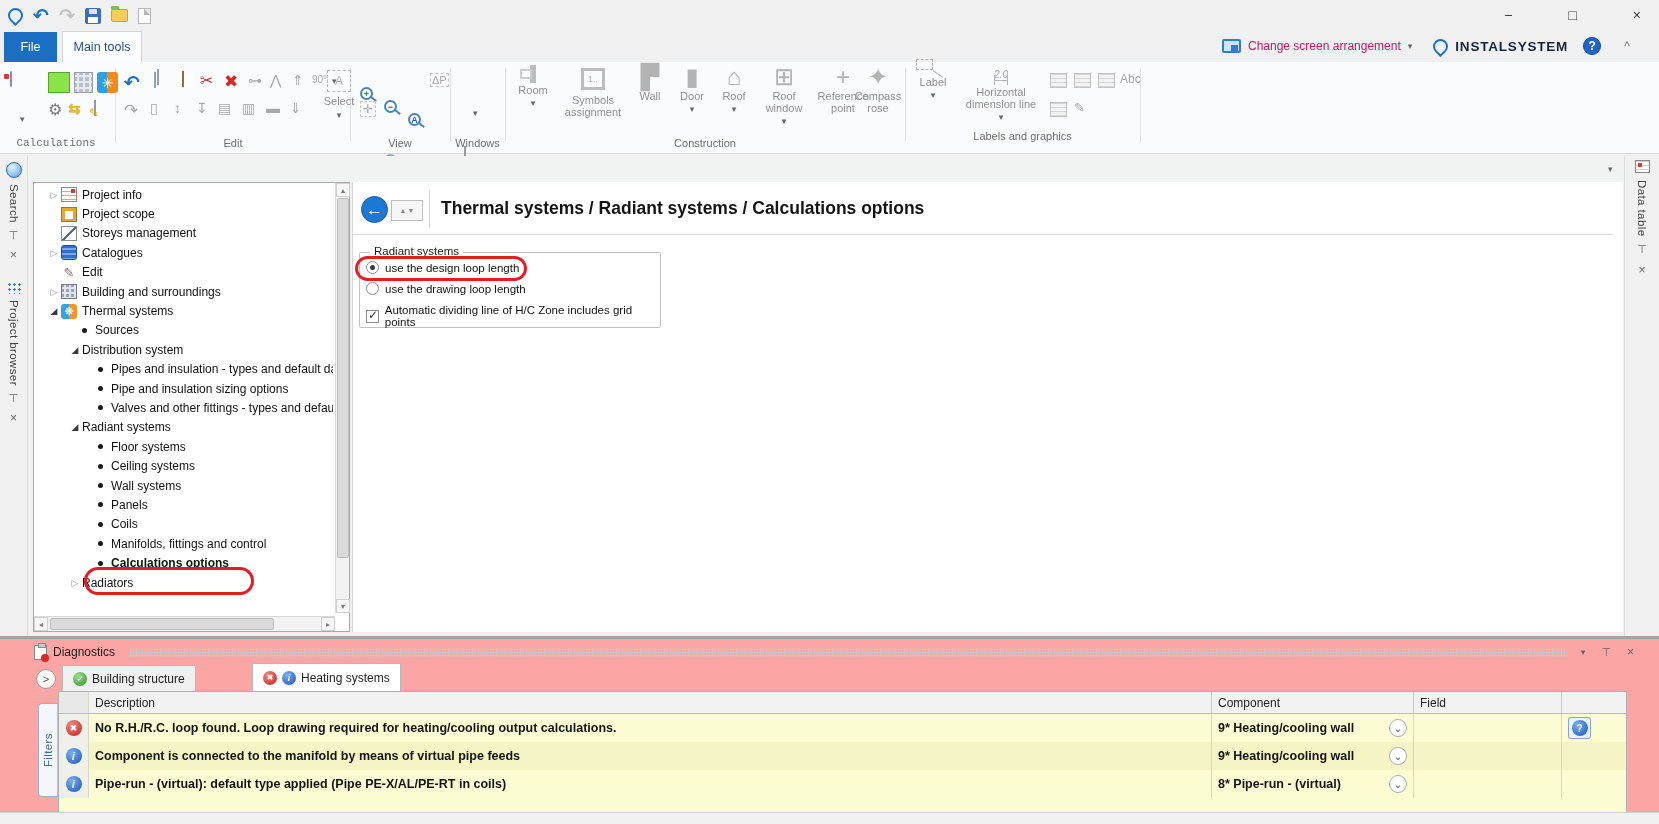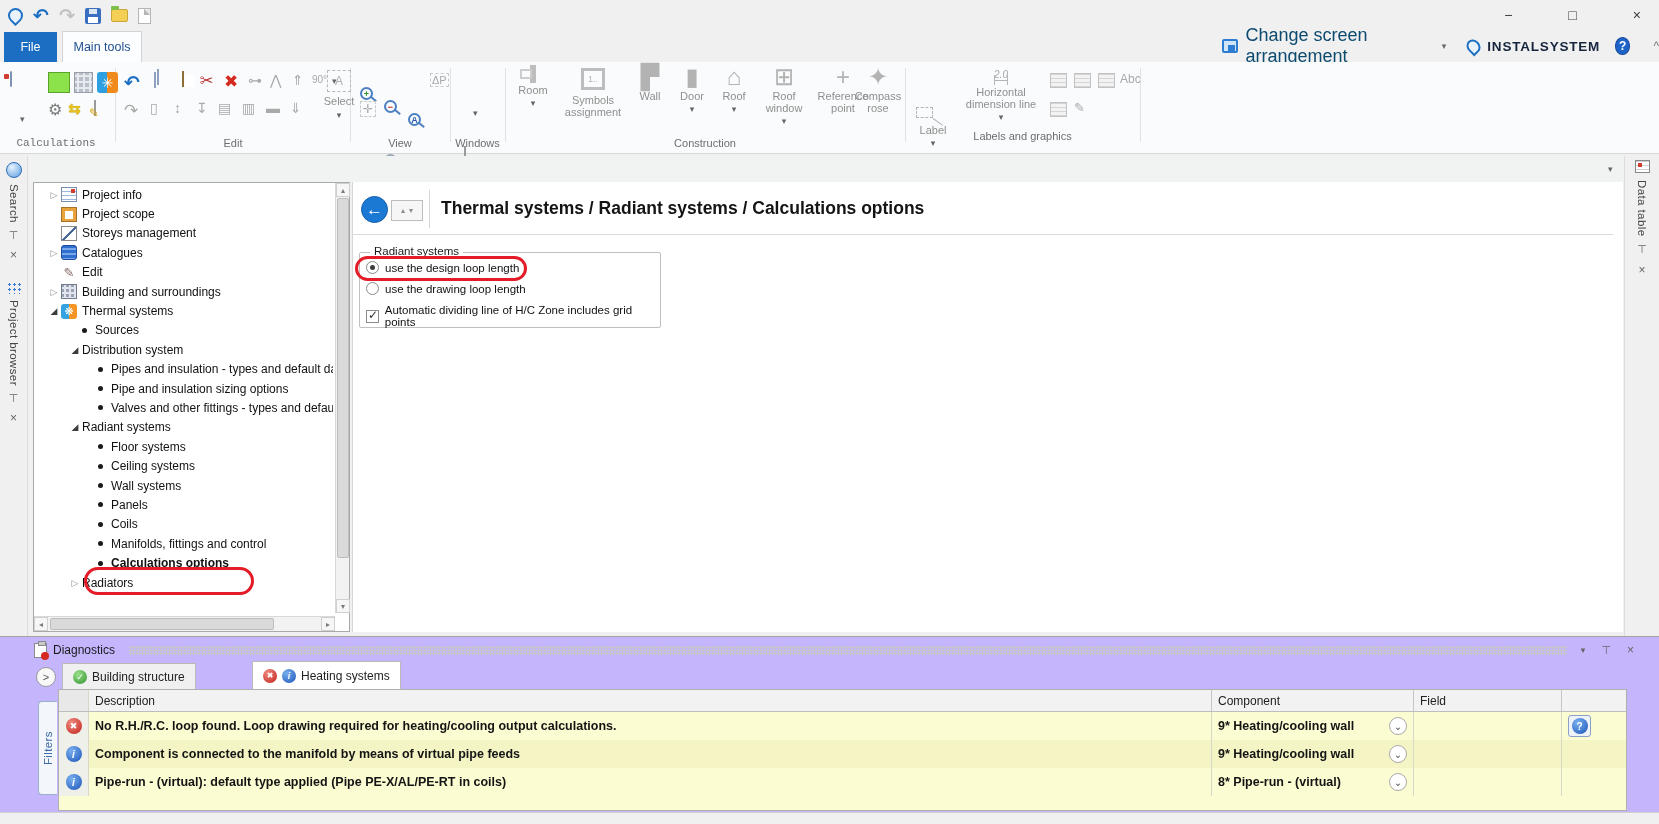--- a/index.html
+++ b/index.html
@@ -23,21 +23,21 @@
   .i-newdoc{width:13px;height:16px;background:#fff;border:1px solid #b5b5b5;position:relative;}
   .i-newdoc::after{content:'';position:absolute;right:0;top:0;border:3px solid #e8e8e8;border-left-color:#b5b5b5;border-bottom-color:#b5b5b5;}
   .winbtns{right:6px;top:0;height:30px;gap:56px;color:#3c3c3c;font-size:14px;padding-right:12px;}
   .winbtns span{cursor:default;}
   
   .filetab{left:4px;top:32px;width:53px;height:30px;background:#1b6ec2;color:#fff;justify-content:center;font-size:12.5px;}
   .maintab{left:62px;top:31px;width:80px;height:31px;background:#fcfdfe;border:1px solid #d3d3d3;border-bottom:none;color:#1f4e8f;justify-content:center;font-size:12.5px;}
   .menuright{left:1222px;top:34px;height:24px;gap:7px;}
   .i-monitor{width:19px;height:14px;border:2px solid #2d7dd2;border-radius:2px;background:#cfe4f7;position:relative;}
   .i-monitor::after{content:'';position:absolute;right:1px;bottom:0;width:7px;height:6px;background:#2d7dd2;}
-  .chg-label{color:#0c4a6e;font-size:18px;}
+  .chg-label{color:#be185d;font-size:12px;}
   .dd{color:#666;font-size:9px;}
   .brand{color:#16243d;font-weight:bold;font-size:13.5px;letter-spacing:.8px;}
   .i-help{width:18px;height:18px;border-radius:50%;background:#1e63c8;color:#fff;font-weight:bold;font-size:12px;justify-content:center;display:flex;align-items:center;border:1px solid #14459a;}
   .i-collapse{color:#777;font-size:12px;}
   
   .ribbon{left:0;top:62px;width:1659px;height:92px;background:#fafbfc;border-bottom:1px solid #d8d8d8;}
   .rsep{top:6px;width:1px;height:74px;background:#e2e2e2;}
   .rlabel{font-size:11px;color:#6e6e6e;text-align:center;}
   .i-calc{width:32px;height:36px;background:#dbe4f3;border:1px solid #7e90b4;border-radius:3px;position:relative;background-image:linear-gradient(#fff 2px,transparent 2px),linear-gradient(90deg,#fff 2px,transparent 2px);background-size:8px 8px;background-position:3px 10px;}
   .i-calc::after{content:'';position:absolute;right:2px;top:2px;width:5px;height:5px;background:#d23b2f;border-radius:1px;}
@@ -125,21 +125,21 @@
   .vr{width:1px;background:#d6d6d6;}
   .groupbox{left:358px;top:252px;width:302px;height:76px;border:1px solid #c0c0c0;border-radius:2px;}
   .legend{position:absolute;left:10px;top:-8px;background:#fff;padding:0 4px;font-size:11.5px;color:#1a1a1a;}
   .optrow{position:absolute;left:6px;display:flex;align-items:center;gap:6px;font-size:11.5px;color:#111;}
   .radio{width:13px;height:13px;border:1px solid #8a8a8a;border-radius:50%;background:#fff;display:flex;align-items:center;justify-content:center;}
   .radio.sel::after{content:'';width:5px;height:5px;border-radius:50%;background:#3c3c3c;}
   .chk{width:13px;height:13px;border:1px solid #8a8a8a;background:#fff;position:relative;}
   .chk.on::after{content:'✓';position:absolute;left:1px;top:-3px;font-size:12px;color:#2a2a2a;}
   .annot{border:3px solid #e41c28;border-radius:14px;pointer-events:none;}
   
-  .diag{left:0;top:636px;width:1659px;height:176px;background:#c4b5fd;border-top:1px solid #a3a3a3;}
+  .diag{left:0;top:636px;width:1659px;height:176px;background:#fca5a5;border-top:3px solid #a3a3a3;}
   .diaghdr{left:34px;top:4px;height:18px;gap:6px;width:1600px;}
   .i-diagclip{width:13px;height:15px;background:#fff;border:1px solid #8a8a8a;position:relative;}
   .i-diagclip::before{content:'';position:absolute;left:3px;top:-3px;width:6px;height:3px;background:#c9c9c9;border:1px solid #8a8a8a;}
   .i-diagclip::after{content:'';position:absolute;right:-3px;bottom:-3px;width:8px;height:8px;border-radius:50%;background:#d42a20;}
   .dots{flex:1;height:9px;background-image:radial-gradient(#c6c6c6 1px,transparent 1.1px);background-size:3px 3px;margin:0 8px;}
   .dtab2{position:absolute;height:26px;display:flex;align-items:center;gap:5px;padding:0 10px;font-size:12px;color:#222;background:#f0f0f0;border:1px solid #b9b9b9;border-bottom:none;}
   .dtab2.active{background:#fff;height:28px;}
   .cic{border-radius:50%;color:#fff;display:inline-flex;align-items:center;justify-content:center;font-weight:bold;}
   .cic.err{background:radial-gradient(circle at 35% 30%,#f08a80,#c1201a);}
   .cic.inf{background:radial-gradient(circle at 35% 30%,#7ab0f0,#1a54b8);}
@@ -289,21 +289,21 @@
     <span class="big">+</span>
     <div>Reference point</div>
   </div>
   <div class="abs cbtn" style="left:852px;top:2px;width:52px;">
     <span class="big">✦</span>
     <div>Compass rose</div>
   </div>
   <div class="abs rlabel" style="left:505px;top:75px;width:400px;">Construction</div>
 
   
-  <div class="abs cbtn" style="left:912px;top:8px;width:42px;margin-top:48px;">
+  <div class="abs cbtn" style="left:912px;top:8px;width:42px;">
     <span class="i-lbl"></span>
     <div style="margin-top:6px;">Label</div>
     <span class="dd">▾</span>
   </div>
   <div class="abs cbtn" style="left:958px;top:6px;width:86px;">
     <span class="i-dim">2.0</span>
     <div style="margin-top:6px;">Horizontal dimension line</div>
     <span class="dd">▾</span>
   </div>
   <span class="abs mini" style="left:1050px;top:11px;"></span>

